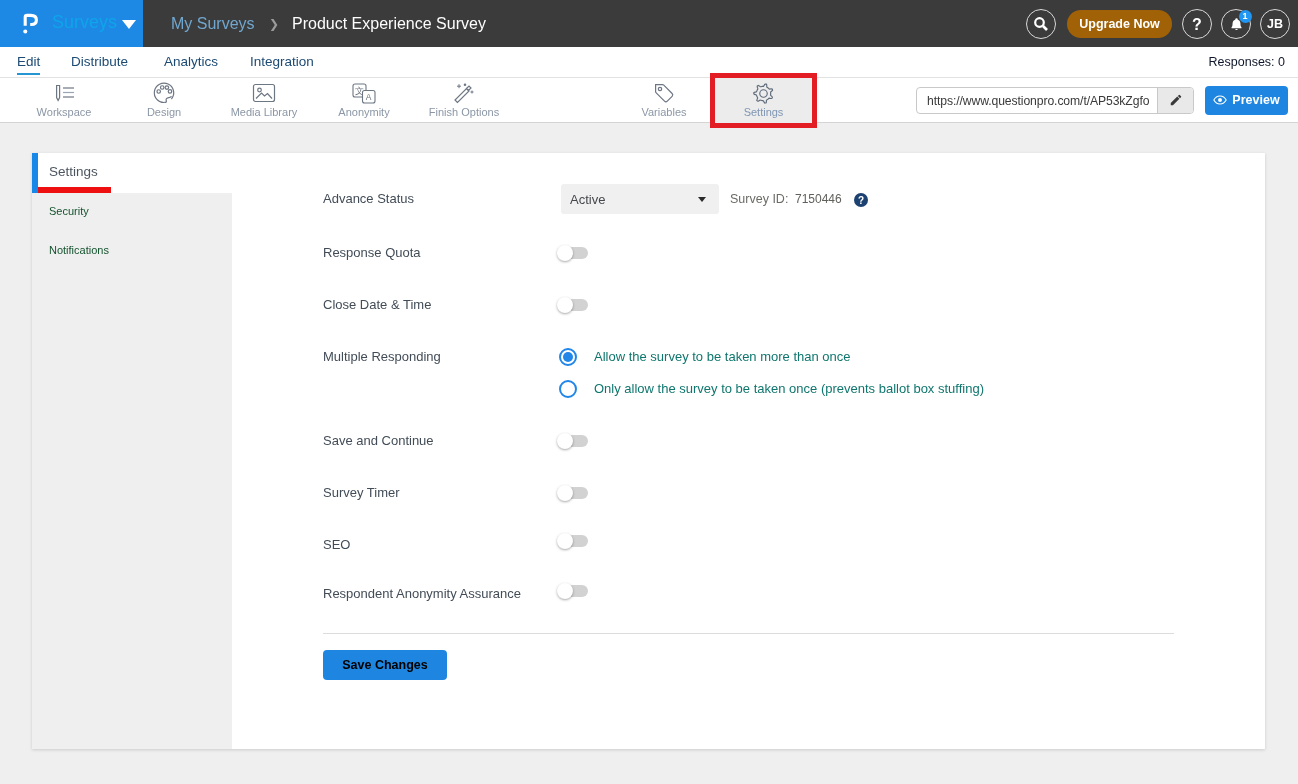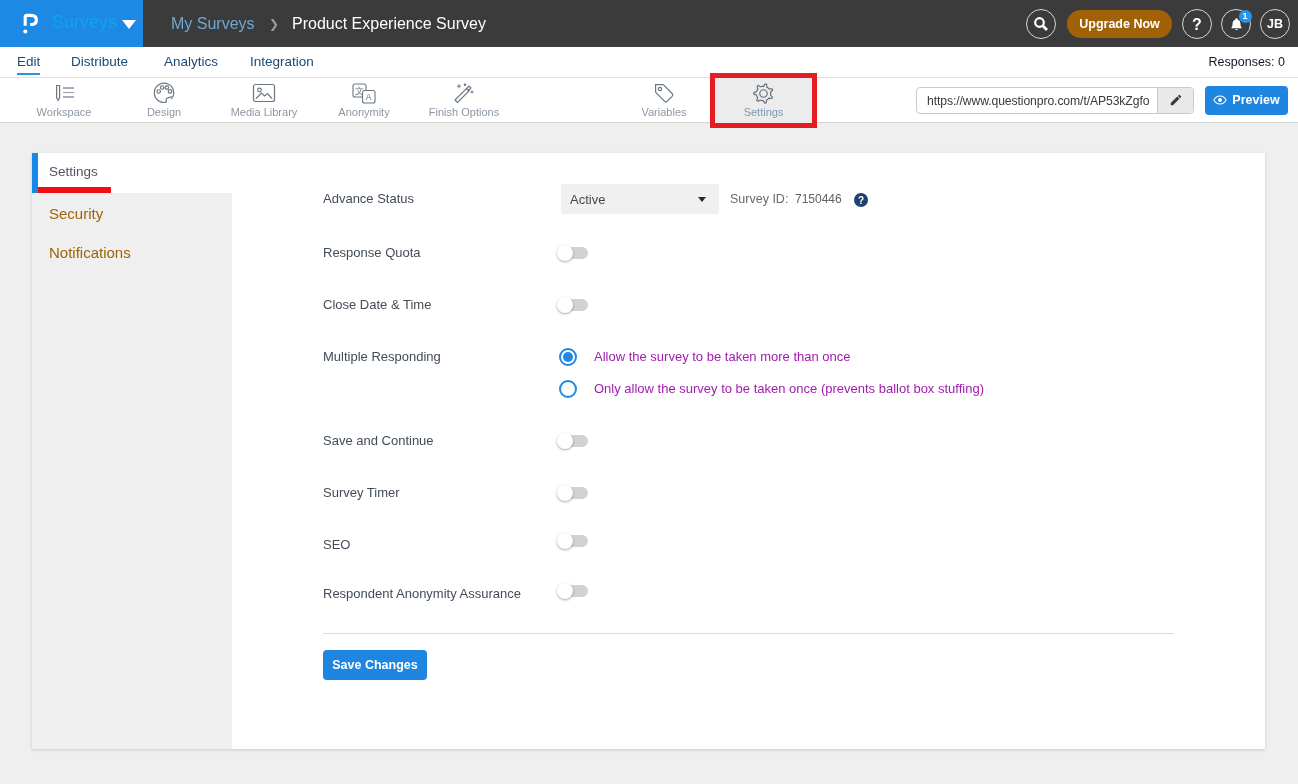--- a/index.html
+++ b/index.html
@@ -32,34 +32,34 @@
 #urlwrap{position:absolute;left:916px;top:9px;width:278px;height:27px;background:#fff;border:1px solid #c9c9c9;border-radius:4px;}
 #urltext{position:absolute;left:10px;top:6px;font-size:12.2px;color:#3a3a3a;white-space:nowrap;width:232px;overflow:hidden;letter-spacing:-0.1px;}
 #penbox{position:absolute;right:0;top:0;width:36px;height:25px;background:#e9e9e9;border-left:1px solid #c9c9c9;border-radius:0 3px 3px 0;text-align:center;}
 #preview{position:absolute;left:1205px;top:8px;width:83px;height:29px;background:#1e86e0;border-radius:4px;color:#fff;font-weight:bold;font-size:12.5px;text-align:center;line-height:29px;}
 
 #card{position:absolute;left:32px;top:153px;width:1233px;height:596px;background:#fff;box-shadow:0 1px 3px rgba(0,0,0,0.15);}
 #sidebar{position:absolute;left:0;top:0;width:200px;height:596px;background:#efefef;}
 #mi-settings{position:absolute;left:0;top:0;width:200px;height:40px;background:#fff;border-left:6px solid #1788e8;}
 #mi-settings span{position:absolute;left:11px;top:11px;font-size:13.5px;color:#4d565f;}
 #redbar{position:absolute;left:0px;bottom:0;width:73px;height:6px;background:#ee0f10;}
-.mi{position:absolute;left:17px;font-size:15px;color:#a16207;}
+.mi{position:absolute;left:17px;font-size:11px;color:#14532d;}
 
 .flabel{position:absolute;left:291px;font-size:13px;color:#424c57;}
 .toggle{position:absolute;left:525px;width:31px;height:16px;}
 .toggle .track{position:absolute;left:2px;top:2px;width:29px;height:12px;border-radius:6.5px;background:#d2d2d2;}
 .toggle .knob{position:absolute;left:0;top:0;width:16px;height:16px;border-radius:50%;background:#fff;box-shadow:0 1px 2.5px rgba(0,0,0,0.35);}
 #dropdown{position:absolute;left:529px;top:31px;width:158px;height:30px;background:#f0f0f0;border-radius:3px;}
 #dropdown span{position:absolute;left:9px;top:8px;font-size:13px;color:#45484c;}
 #dcaret{position:absolute;right:13px;top:13px;width:0;height:0;border-left:4.5px solid transparent;border-right:4.5px solid transparent;border-top:5.5px solid #2b2b2b;}
 .radio{position:absolute;left:527px;width:18px;height:18px;border:2px solid #2086e8;border-radius:50%;background:#fff;}
 .radio .dot{position:absolute;left:2px;top:2px;width:10px;height:10px;border-radius:50%;background:#2086e8;}
-.rlabel{position:absolute;left:562px;font-size:13px;color:#a21caf;}
+.rlabel{position:absolute;left:562px;font-size:13px;color:#0f766e;}
 #hr{position:absolute;left:291px;top:480px;width:851px;height:1px;background:#dcdcdc;}
-#savebtn{position:absolute;left:291px;top:497px;width:104px;height:30px;background:#1e86e0;border-radius:4px;color:#ffffff;font-weight:bold;font-size:12.5px;text-align:center;line-height:30px;}
+#savebtn{position:absolute;left:291px;top:497px;width:124px;height:30px;background:#1e86e0;border-radius:4px;color:#000000;font-weight:bold;font-size:12.5px;text-align:center;line-height:30px;}
 </style>
 </head>
 <body>
 <svg width="0" height="0" style="position:absolute">
 <defs>
 <g id="gearsym"></g>
 </defs>
 </svg>
 
 <div id="topbar">

